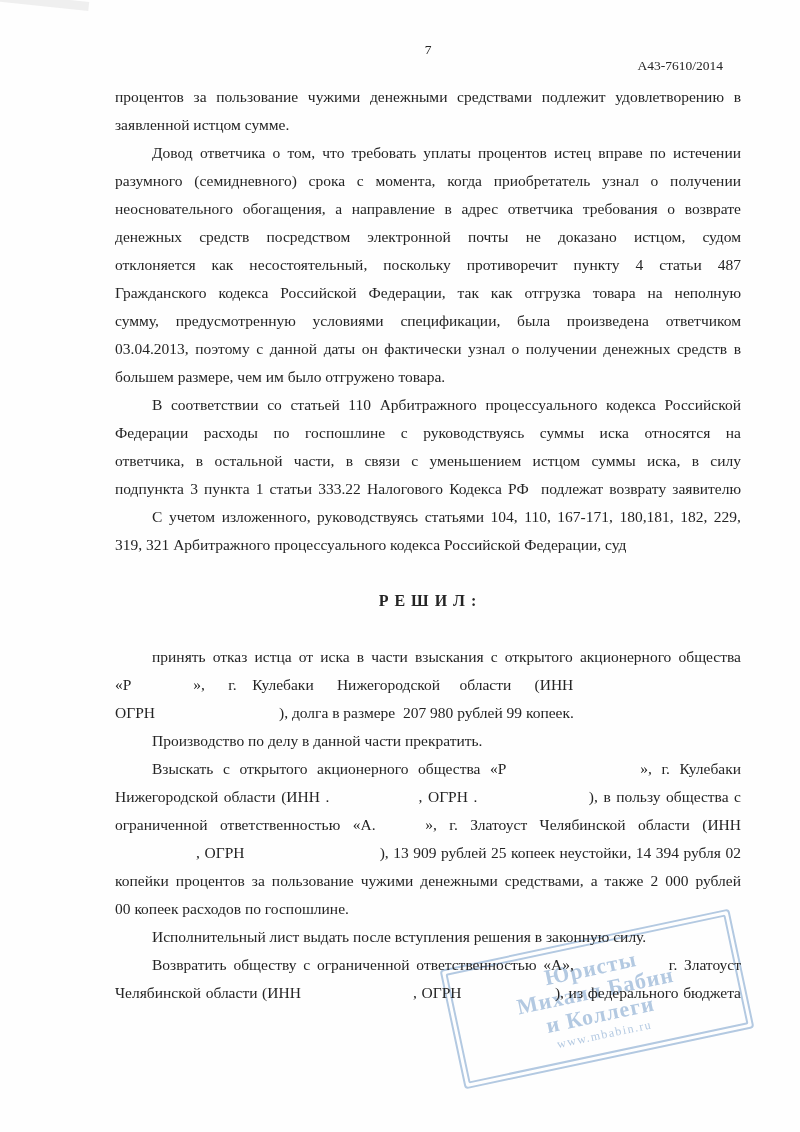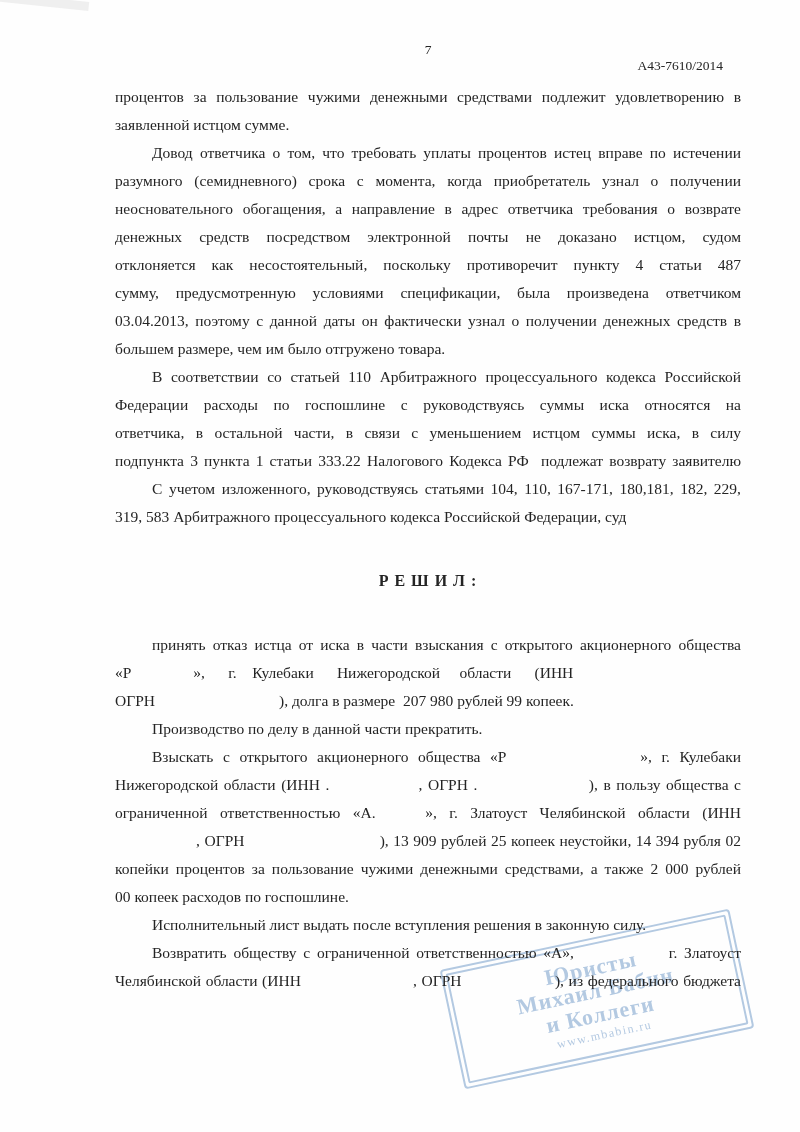--- a/index.html
+++ b/index.html
@@ -48,21 +48,21 @@
     height: 28px;
     line-height: 28px;
     text-align: justify;
   }
   .line.just { text-align-last: justify; }
   .line.left { text-align-last: left; }
   .line.first { text-indent: 37px; }
   .resolution-heading {
     height: 28px;
     line-height: 28px;
-    margin: 36px 0;
+    margin: 28px 0;
     text-align: center;
     font-weight: bold;
     font-size: 16px;
     letter-spacing: 1px;
   }
   .stamp {
     position: absolute;
     left: 449px;
     top: 938px;
     width: 286px;
@@ -108,33 +108,34 @@
       <div class="para">
         <div class="line just">процентов за пользование чужими денежными средствами подлежит удовлетворению в</div>
         <div class="line left">заявленной истцом сумме.</div>
       </div>
       <div class="para">
         <div class="line just first">Довод ответчика о том, что требовать уплаты процентов истец вправе по истечении</div>
         <div class="line just">разумного (семидневного) срока с момента, когда приобретатель узнал о получении</div>
         <div class="line just">неосновательного обогащения, а направление в адрес ответчика требования о возврате</div>
         <div class="line just">денежных средств посредством электронной почты не доказано истцом, судом</div>
         <div class="line just">отклоняется как несостоятельный, поскольку противоречит пункту 4 статьи 487</div>
+        <div class="line just">Гражданского кодекса Российской Федерации, так как отгрузка товара на неполную</div>
         <div class="line just">сумму, предусмотренную условиями спецификации, была произведена ответчиком</div>
         <div class="line just">03.04.2013, поэтому с данной даты он фактически узнал о получении денежных средств в</div>
         <div class="line left">большем размере, чем им было отгружено товара.</div>
       </div>
       <div class="para">
         <div class="line just first">В соответствии со статьей 110 Арбитражного процессуального кодекса Российской</div>
         <div class="line just">Федерации расходы по госпошлине с руководствуясь суммы иска относятся на</div>
         <div class="line just">ответчика, в остальной части, в связи с уменьшением истцом суммы иска, в силу</div>
         <div class="line just">подпункта 3 пункта 1 статьи 333.22 Налогового Кодекса РФ&nbsp; подлежат возврату заявителю</div>
       </div>
       <div class="para">
         <div class="line just first">С учетом изложенного, руководствуясь статьями 104, 110, 167-171, 180,181, 182, 229,</div>
-        <div class="line left">319, 583 Арбитражного процессуального кодекса Российской Федерации, суд</div>
+        <div class="line left">319, 321 Арбитражного процессуального кодекса Российской Федерации, суд</div>
       </div>
       <div class="resolution-heading">Р Е Ш И Л :</div>
       <div class="para">
         <div class="line just first">принять отказ истца от иска в части взыскания с открытого акционерного общества</div>
         <div class="line left">«Р&nbsp;&nbsp;&nbsp;&nbsp;&nbsp;&nbsp;&nbsp;&nbsp;&nbsp;&nbsp;&nbsp;&nbsp;&nbsp;&nbsp;&nbsp;&nbsp;»,&nbsp;&nbsp;&nbsp;&nbsp;&nbsp;&nbsp;г.&nbsp;&nbsp;&nbsp;&nbsp;Кулебаки&nbsp;&nbsp;&nbsp;&nbsp;&nbsp;&nbsp;Нижегородской&nbsp;&nbsp;&nbsp;&nbsp;&nbsp;области&nbsp;&nbsp;&nbsp;&nbsp;&nbsp;&nbsp;(ИНН</div>
         <div class="line left">ОГРН&nbsp;&nbsp;&nbsp;&nbsp;&nbsp;&nbsp;&nbsp;&nbsp;&nbsp;&nbsp;&nbsp;&nbsp;&nbsp;&nbsp;&nbsp;&nbsp;&nbsp;&nbsp;&nbsp;&nbsp;&nbsp;&nbsp;&nbsp;&nbsp;&nbsp;&nbsp;&nbsp;&nbsp;&nbsp;&nbsp;&nbsp;&nbsp;), долга в размере&nbsp; 207 980 рублей 99 копеек.</div>
       </div>
       <div class="para">
         <div class="line left first">Производство по делу в данной части прекратить.</div>
       </div>

